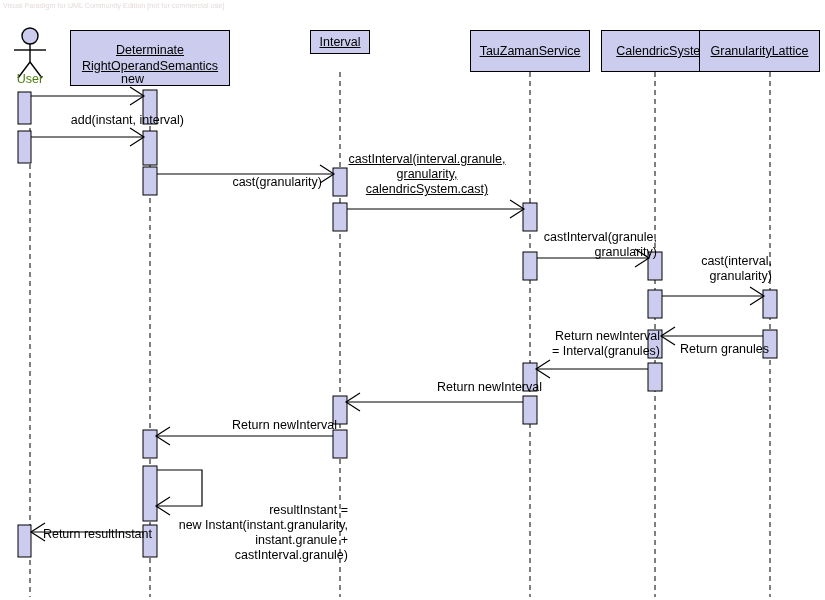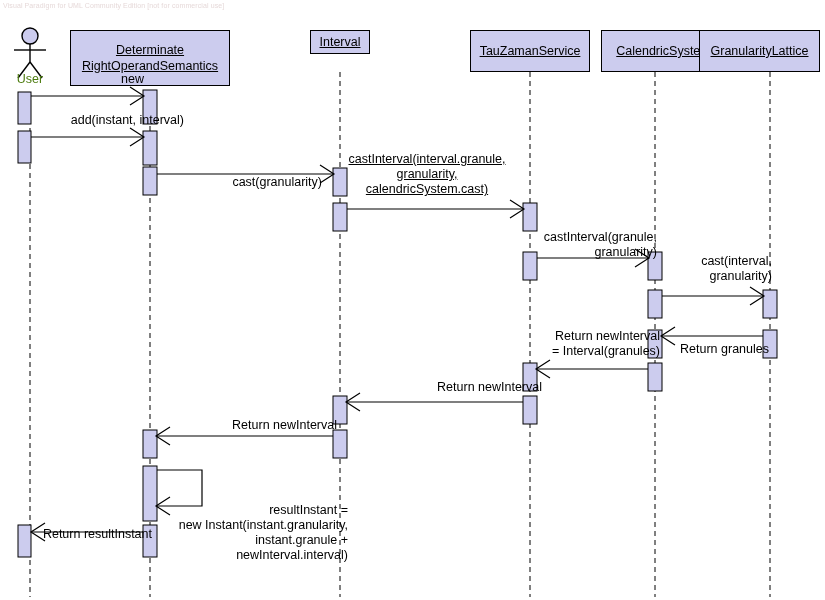--- a/index.html
+++ b/index.html
@@ -248,18 +248,18 @@
   </div>
 
   <div class="msg-label center" style="left:372px; top:380px; width:170px;">Return newInterval</div>
 
   <div class="msg-label center" style="left:162px; top:418px; width:175px;">Return newInterval</div>
 
   <div class="msg-label center" style="left:168px; top:503px; width:180px;">
     <div>resultInstant =</div>
     <div>new Instant(instant.granularity,</div>
     <div>instant.granule +</div>
-    <div>newInterval.interval)</div>
+    <div>castInterval.granule)</div>
   </div>
 
   <div class="msg-label center" style="left:24px; top:527px; width:128px;">Return resultInstant</div>
 
 </div>
 
 </body></html>

